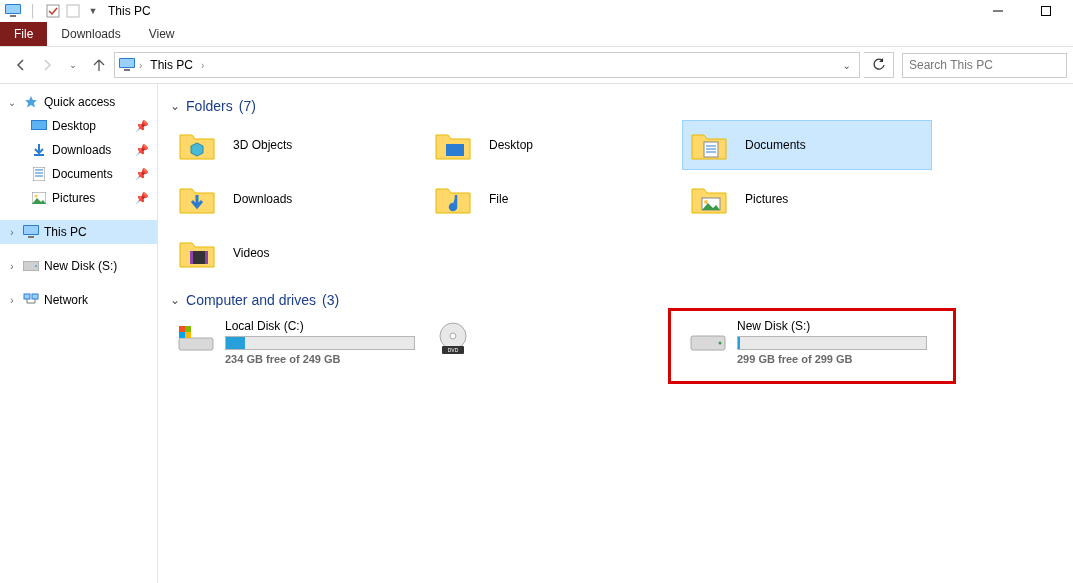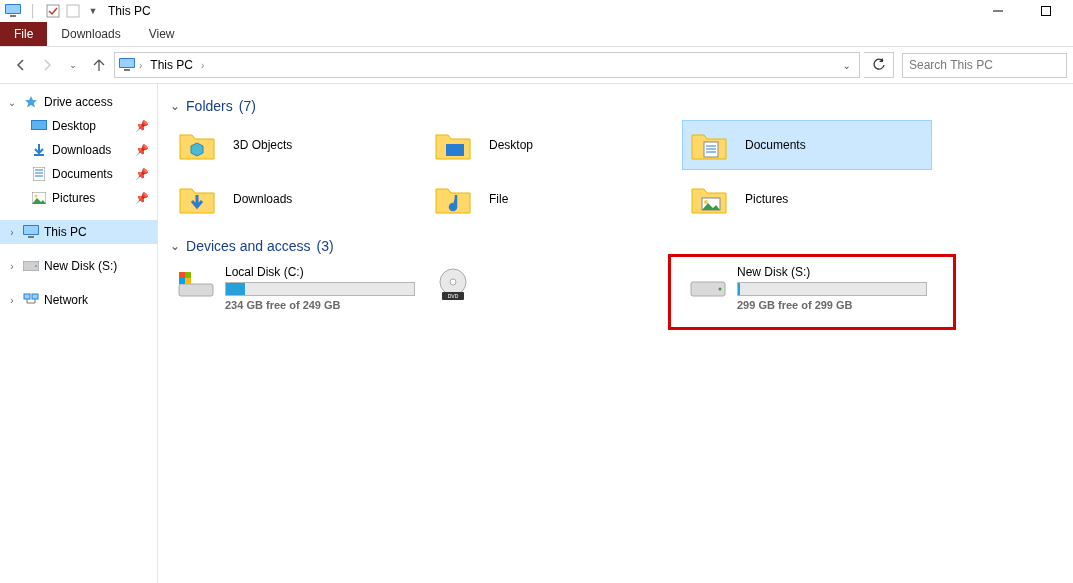--- a/index.html
+++ b/index.html
@@ -161,21 +161,21 @@
 <div class="main">
 
   <div class="sidebar">
     <div class="tree-item">
       <span class="expander">⌄</span>
       <span class="icon-slot">
           <svg width="14" height="14" viewBox="0 0 14 14">
             <path d="M7 1 L8.8 5 L13 5.3 L9.8 8 L11 12.5 L7 10 L3 12.5 L4.2 8 L1 5.3 L5.2 5 Z" fill="#4aa3df"></path>
           </svg>
         </span>
-      <span>Drive access</span>
+      <span>Quick access</span>
     </div>
     <div class="tree-item indent">
       <span class="icon-slot">
           <svg width="16" height="12" viewBox="0 0 16 12">
             <rect width="16" height="10" fill="#2b7cd3"></rect>
             <rect x="1" y="1" width="14" height="8" fill="#5bb3ef"></rect>
           </svg>
         </span>
       <span>Desktop</span>
       <span class="pin">📌</span>
@@ -312,25 +312,36 @@
         <div class="ficon">
             <svg width="38" height="32" viewBox="0 0 38 32">
               <path d="M2 6 L14 6 L17 10 L36 10 L36 30 L2 30 Z" fill="#ffd869" stroke="#e6b800"></path>
               <rect x="12" y="15" width="18" height="12" fill="#fff" stroke="#888"></rect>
               <circle cx="16" cy="19" r="2" fill="#f7c948"></circle>
               <path d="M12 27 L18 20 L23 25 L26 22 L30 27 Z" fill="#3a9b4c"></path>
             </svg>
           </div>
         <div class="flabel">Pictures</div>
       </div>
+      <div class="folder-item">
+        <div class="ficon">
+            <svg width="38" height="32" viewBox="0 0 38 32">
+              <path d="M2 6 L14 6 L17 10 L36 10 L36 30 L2 30 Z" fill="#ffd869" stroke="#e6b800"></path>
+              <rect x="12" y="14" width="18" height="13" fill="#333"></rect>
+              <rect x="12" y="14" width="3" height="13" fill="#8e44ad"></rect>
+              <rect x="27" y="14" width="3" height="13" fill="#8e44ad"></rect>
+            </svg>
+          </div>
+        <div class="flabel">Videos</div>
+      </div>
     </div>
 
     <div class="group-header">
       <span class="chev">⌄</span>
-      <span>Devices and access</span>
+      <span>Computer and drives</span>
       <span class="count">(3)</span>
     </div>
 
     <div class="drives-wrap">
       <div class="drive-grid">
         <div class="drive-item">
           <div class="dicon">
               <svg width="38" height="30" viewBox="0 0 38 30">
                 <rect x="2" y="14" width="34" height="12" rx="2" fill="#d9d9d9" stroke="#aaa"></rect>
                 <rect x="2" y="2" width="12" height="12" fill="#fff"></rect>

